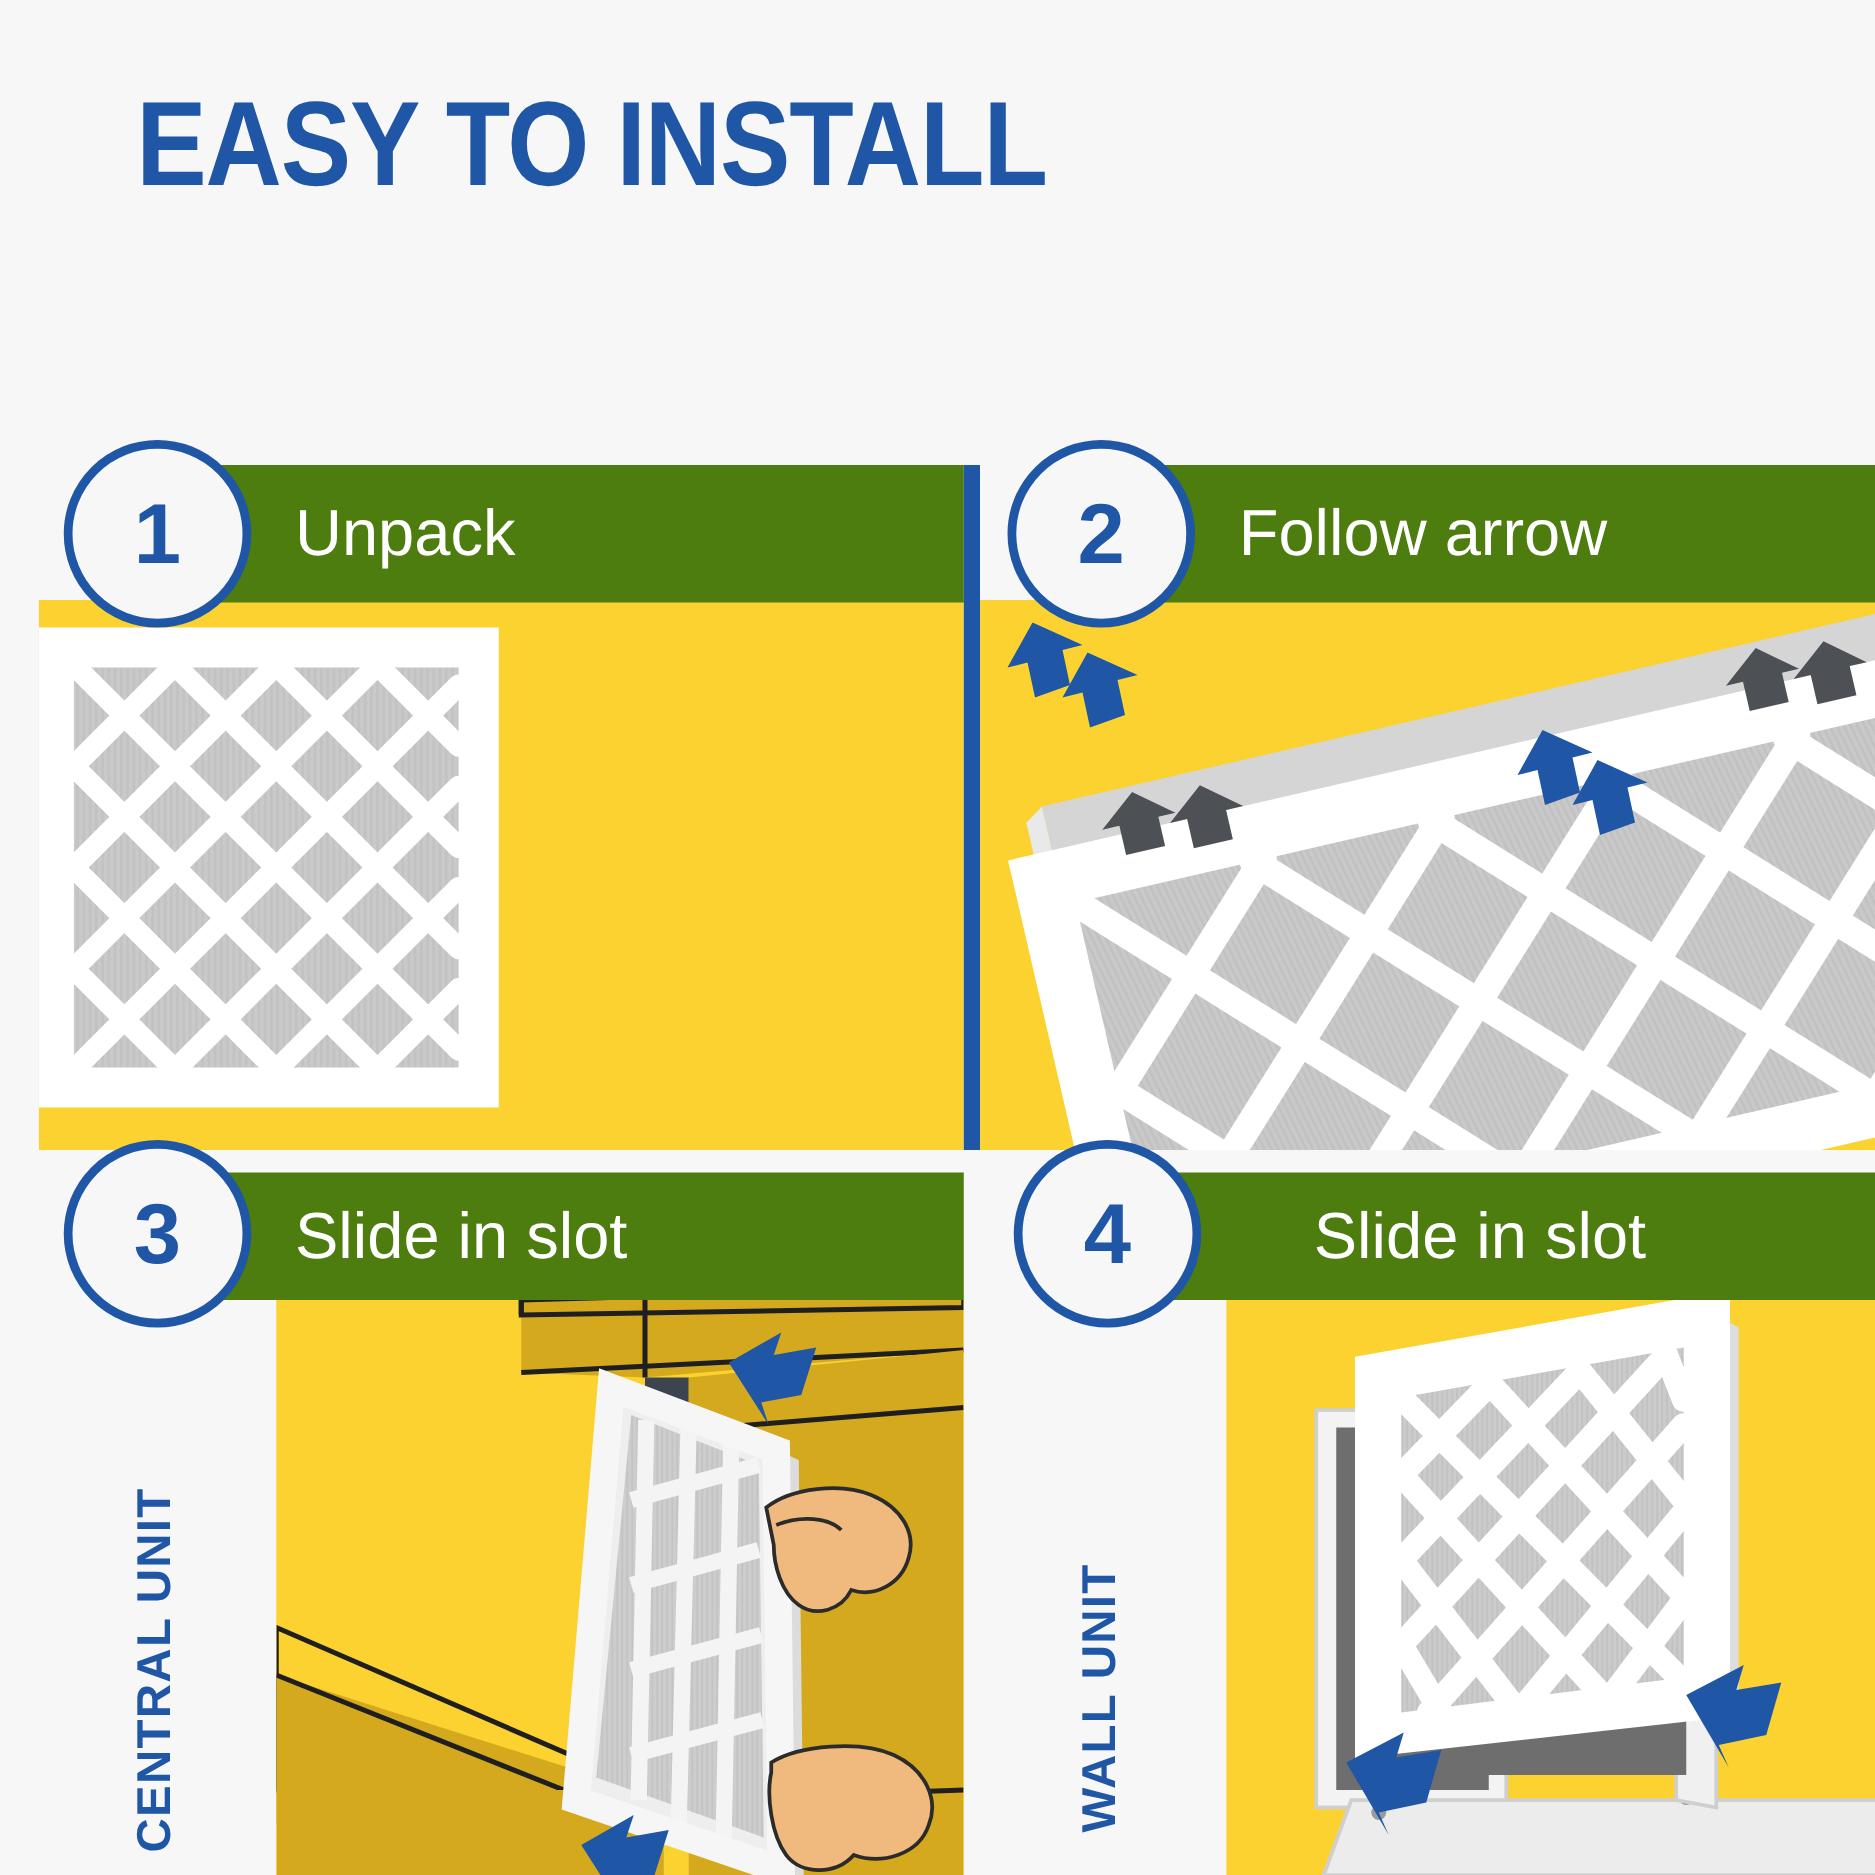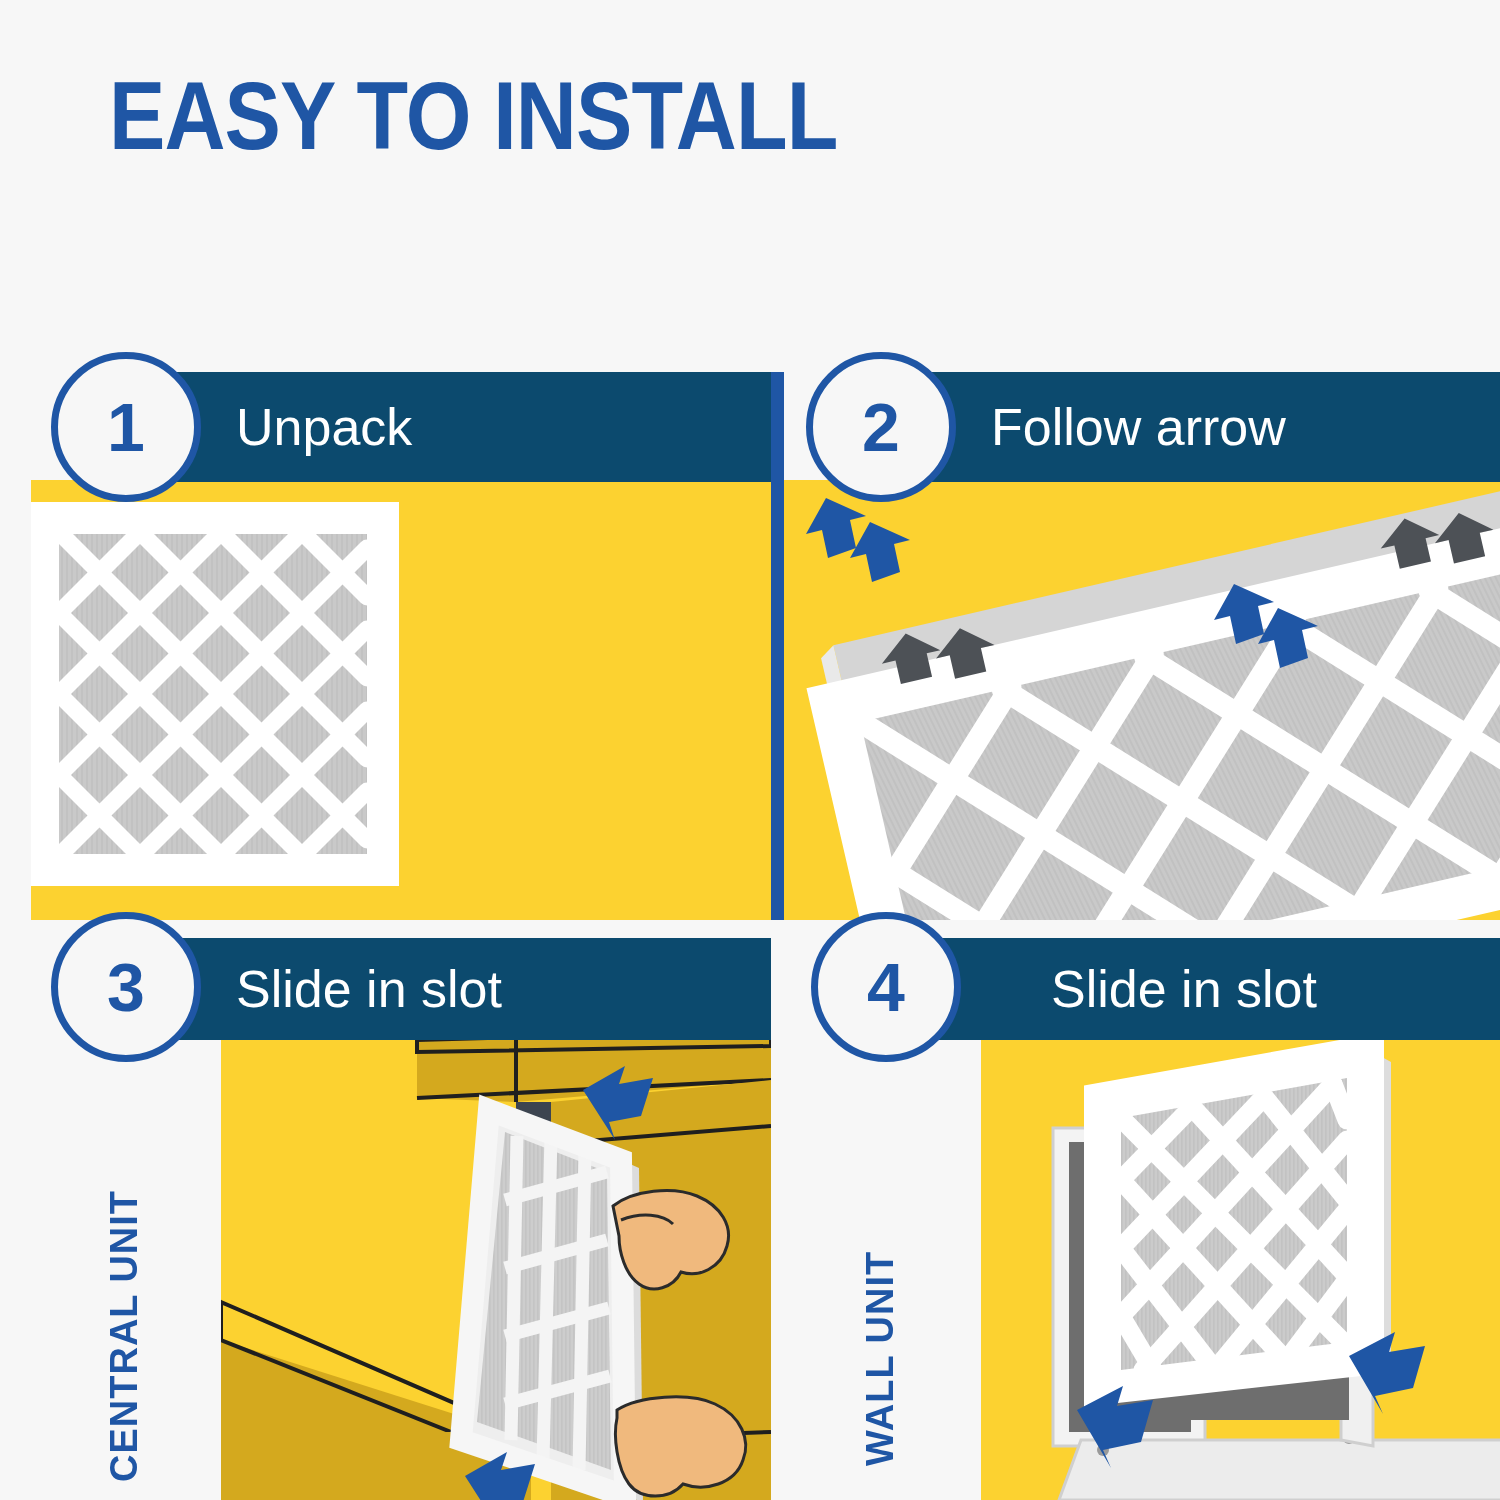--- a/index.html
+++ b/index.html
@@ -23,21 +23,21 @@
     transform-origin:left top;
     white-space:nowrap;
   }
 
   
   .panel{position:absolute;overflow:hidden;}
 
   .art{position:absolute;left:0;top:0;width:100%;height:100%;overflow:hidden;}
 
   
-  .hdr{position:absolute;background:#0c4a6e;display:flex;align-items:center;}
+  .hdr{position:absolute;background:#4d7c0f;display:flex;align-items:center;}
   .hdr-label{
     color:#ffffff;font-size:52px;line-height:52px;font-weight:400;
     white-space:nowrap;
   }
   .badge{
     position:absolute;border-radius:50%;
     background:#f7f7f7;border:7px solid #1f56a5;
     display:flex;align-items:center;justify-content:center;
     color:#1f56a5;font-size:68px;font-weight:bold;line-height:1;
     box-sizing:border-box;

